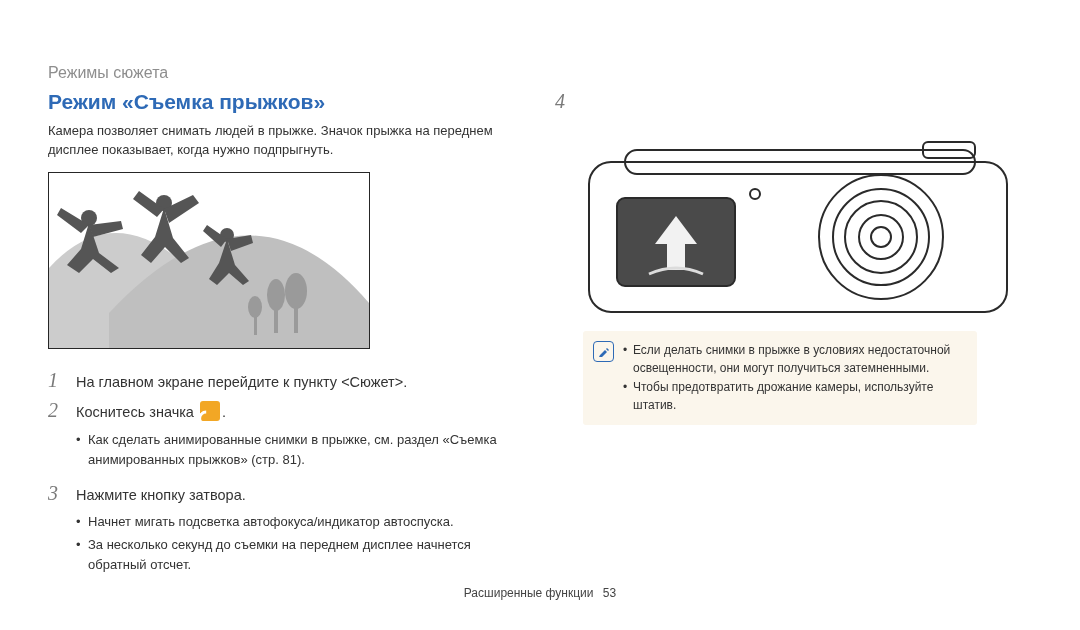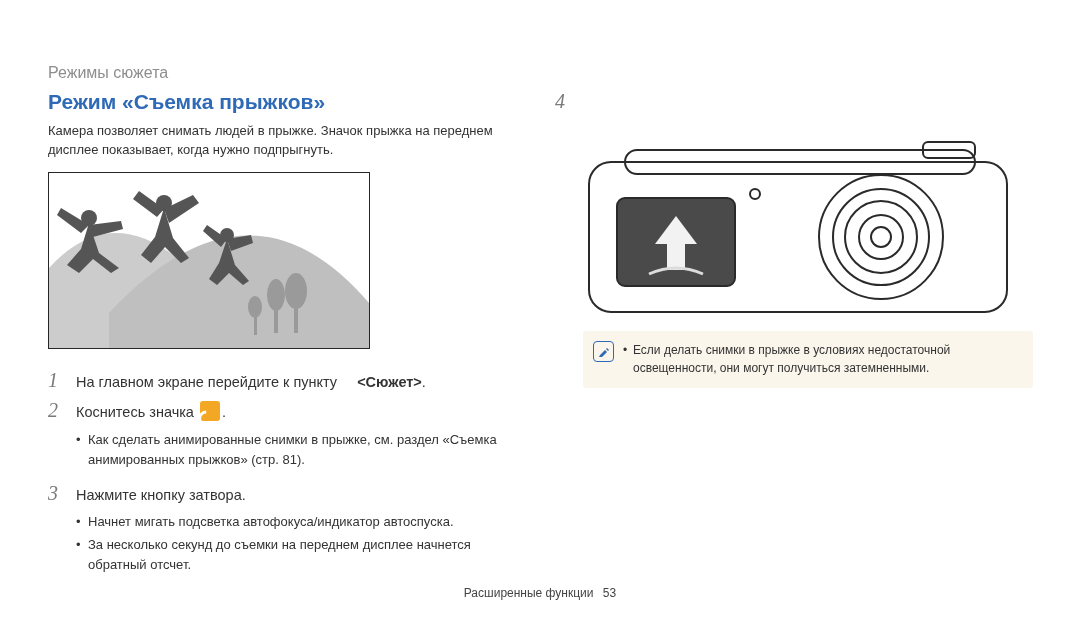--- a/index.html
+++ b/index.html
@@ -73,22 +73,21 @@
     line-height: 1.1;
     font-family: Georgia, 'Times New Roman', serif;
   }
   .step-text {
     font-size: 14.5px;
     color: #333;
     line-height: 1.55;
     padding-top: 2px;
   }
   .bold {
-    font-weight: 700;
-    margin-left: 16px;
+    font-weight: 400;
   }
   .sub-bullets {
     margin-left: 28px;
     font-size: 13px;
     color: #333;
     line-height: 1.55;
   }
   .sub-bullets div {
     position: relative;
     padding-left: 12px;
@@ -129,21 +128,21 @@
   .camera-box {
     width: 430px;
     height: 175px;
     margin-top: 28px;
     margin-left: 28px;
     position: relative;
   }
   .note-box {
     margin-top: 16px;
     margin-left: 28px;
-    width: 450px;
+    width: 394px;
     background: #fbf6ec;
     border-radius: 3px;
     padding: 10px 12px 10px 40px;
     font-size: 12px;
     line-height: 1.5;
     color: #333;
     position: relative;
     box-sizing: border-box;
   }
   .note-icon {
@@ -286,20 +285,21 @@
         </svg>
       </div>
 
       <div class="note-box">
         <div class="note-icon">
           <svg width="12" height="12" viewBox="0 0 12 12">
               <path d="M2 9 L7 4 L9 6 L4 11 L1 11 Z M8 3 L9 2 L11 4 L10 5 Z" fill="#2e6ab6"></path>
             </svg>
         </div>
         <div class="li">Если делать снимки в прыжке в условиях недостаточной освещенности, они могут получиться затемненными.</div>
+        <div class="li">Чтобы предотвратить дрожание камеры, используйте штатив.</div>
       </div>
     </div>
   </div>
 
   <div class="footer">
     <span>Расширенные функции</span>
     <span class="pnum">53</span>
   </div>
 </div>
 

